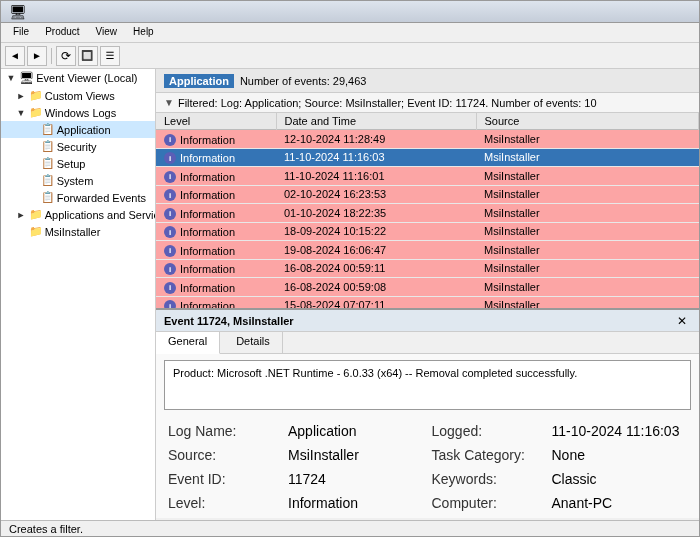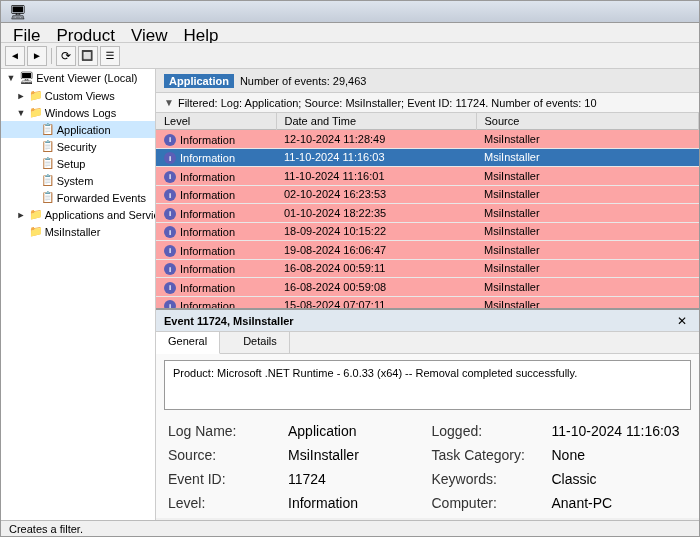--- a/index.html
+++ b/index.html
@@ -37,21 +37,21 @@
     .menu-bar {
       background: #f0f0f0;
       display: flex;
       gap: 0;
       padding: 2px 4px;
       border-bottom: 1px solid #ccc;
       height: 20px;
     }
     .menu-item {
       padding: 1px 8px;
-      font-size: 17px;
+      font-size: 10px;
       cursor: pointer;
     }
     .toolbar {
       background: #f0f0f0;
       display: flex;
       align-items: center;
       padding: 2px 4px;
       gap: 2px;
       border-bottom: 1px solid #ccc;
       height: 26px;
@@ -213,21 +213,21 @@
       font-size: 11px;
       font-weight: bold;
     }
     .detail-close {
       cursor: pointer;
       font-size: 12px;
       padding: 0 4px;
     }
     .detail-tabs {
       display: flex;
-      gap: 11px;
+      gap: 4px;
       background: #f0f0f0;
       border-bottom: 1px solid #ccc;
       height: 22px;
     }
     .detail-tab {
       padding: 3px 12px;
       font-size: 11px;
       cursor: pointer;
       border-right: 1px solid #ccc;
     }

